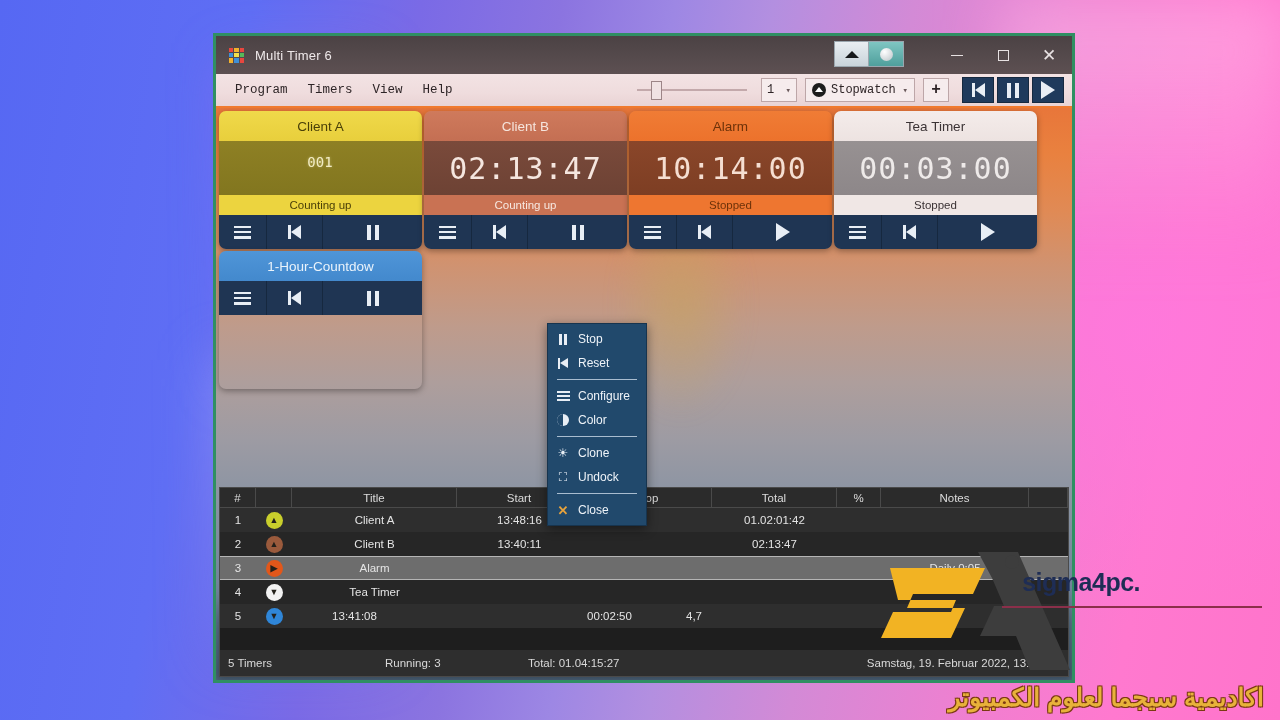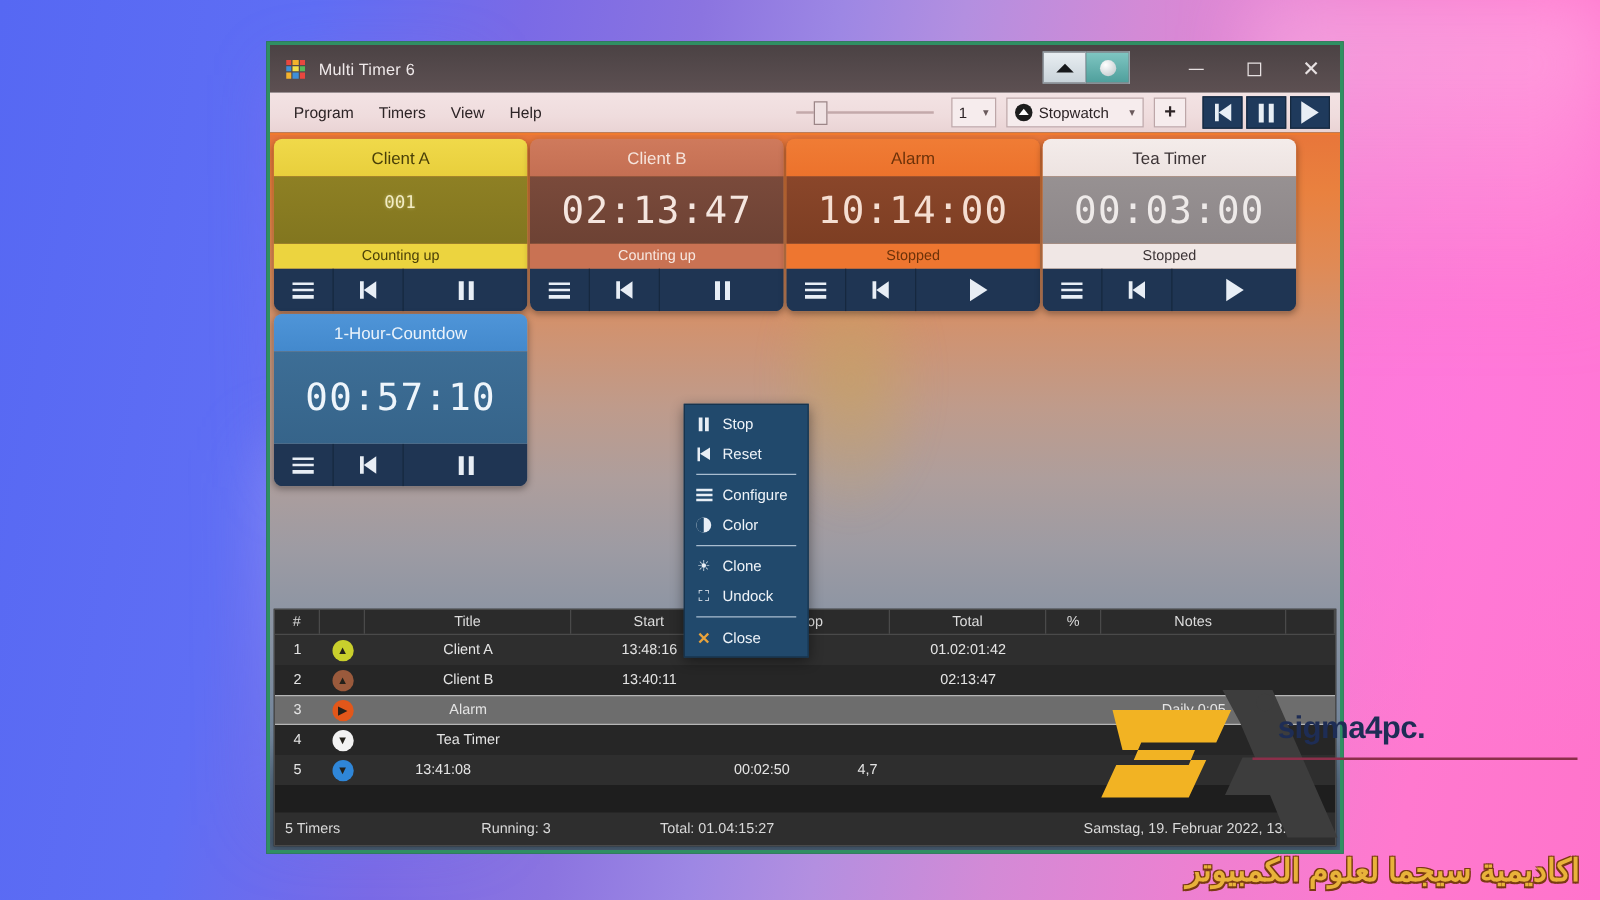--- a/index.html
+++ b/index.html
@@ -79,20 +79,21 @@
   .wc .min { width: 12px; height: 1px; background: #e7e1e2; display:block; }
   .wc .max { width: 11px; height: 11px; border: 1px solid #e7e1e2; display:block; }
   .wc .cls { font-size: 17px; line-height: 1; font-weight: 300; }
 
   
   #menubar {
     height: 34px; flex: none;
     background: linear-gradient(180deg,#f3e3e4 0%, #efdcdd 60%, #e9d3d4 100%);
     display: flex; align-items: center; position: relative;
     border-bottom: 2px solid #f07a2e;
+    font-family: Liberation Mono, monospace;
   }
   .menu-item { font-size: 12.5px; color: #2d2426; padding: 0 10px; }
   #menubar .menu-item:first-child { margin-left: 9px; }
 
   #tb-right { position: absolute; right: 8px; top: 0; height: 32px; display: flex; align-items: center; gap: 8px; }
   #slider { width: 110px; height: 22px; position: relative; margin-right: 6px; }
   #slider .track { position:absolute; left:0; right:0; top: 10px; height: 2px; background: #c3a9ab; }
   #slider .thumb { position:absolute; left: 14px; top: 2px; width: 11px; height: 19px; background: #f0e2e3; border: 1px solid #9c8587; }
   .combo {
     height: 24px; border: 1px solid #bda6a8; background: #f6eced;
@@ -480,25 +481,20 @@
                   <span class="tri"></span>
                 </span>
               </div>
               <div class="cbtn w3">
                 <span class="ico-play"></span>
               </div>
             </div>
           </div>
           <div class="card c-blue">
             <div class="card-title">1-Hour-Countdow</div>
-            <div class="card-display">
-              <span class="seven">
-                <span>00:57:10</span>
-              </span>
-            </div>
             <div class="card-buttons">
               <div class="cbtn w1">
                 <span class="ico-burger">
                   <span></span>
                   <span></span>
                   <span></span>
                 </span>
               </div>
               <div class="cbtn w2">
                 <span class="ico-prev">

